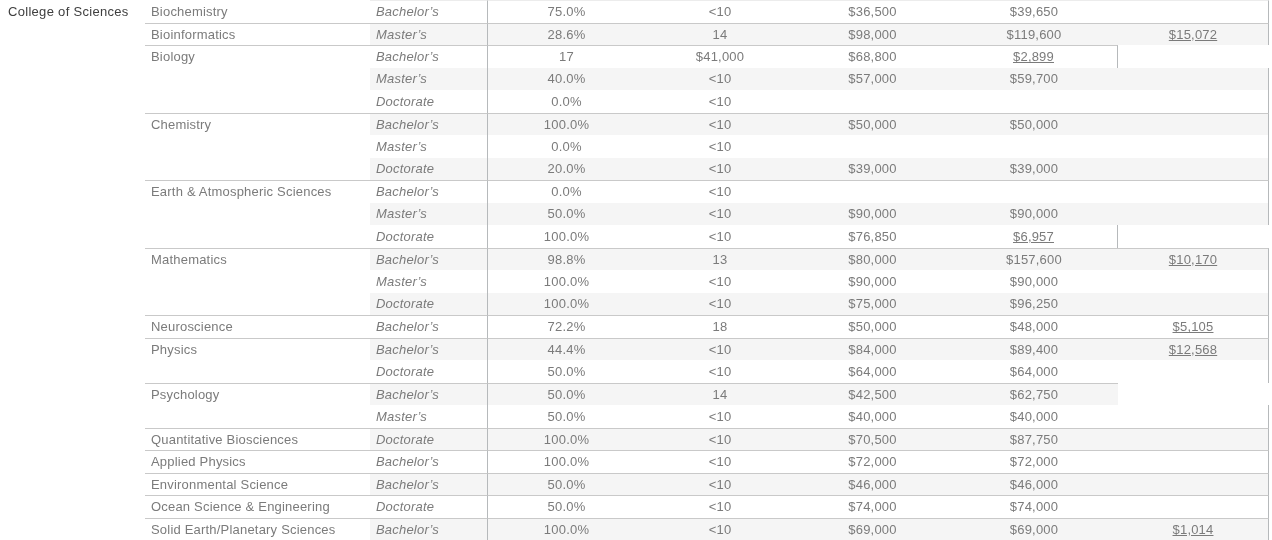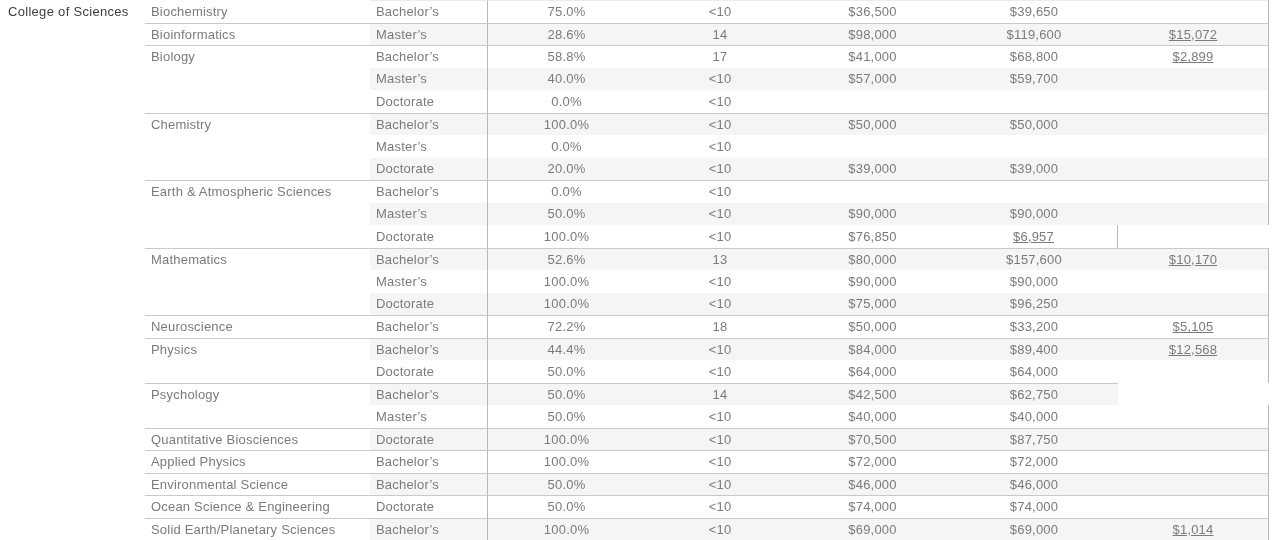--- a/index.html
+++ b/index.html
@@ -22,21 +22,21 @@
     height:22.5px;
   }
   .cell{
     box-sizing:border-box;height:100%;
     display:flex;align-items:center;
     overflow:hidden;white-space:nowrap;
     letter-spacing:0.2px;
   }
   .c-college{padding-left:8px;color:var(--text-dark);letter-spacing:0.3px;}
   .c-dept{padding-left:6px;}
-  .c-degree{padding-left:6px;border-right:1px solid var(--divider-line);}
+  .c-degree{padding-left:6px;border-right:1px solid var(--divider-line);font-style:italic;}
   .c-num{justify-content:center;padding:0;}
   .c-last{border-right:1px solid var(--divider-line);text-decoration:underline;}
   .band .c-degree,.band .c-num{background:var(--row-band);}
   .group-start .cell:not(.c-college){border-top:1px solid var(--group-line);}
   .first-row .c-degree,.first-row .c-num{border-top:1px solid #ececec;}
 </style>
 </head>
 <body>
 
 <div class="crosstab">
@@ -57,21 +57,20 @@
       <div class="cell c-num">28.6%</div>
       <div class="cell c-num">14</div>
       <div class="cell c-num">$98,000</div>
       <div class="cell c-num">$119,600</div>
       <div class="cell c-num c-last">$15,072</div>
     </div>
     <div class="trow group-start">
       <div class="cell c-college"></div>
       <div class="cell c-dept">Biology</div>
       <div class="cell c-degree">Bachelor’s</div>
-      <div class="cell c-num">58.8%</div>
       <div class="cell c-num">17</div>
       <div class="cell c-num">$41,000</div>
       <div class="cell c-num">$68,800</div>
       <div class="cell c-num c-last">$2,899</div>
     </div>
     <div class="trow band">
       <div class="cell c-college"></div>
       <div class="cell c-dept"></div>
       <div class="cell c-degree">Master’s</div>
       <div class="cell c-num">40.0%</div>
@@ -146,21 +145,21 @@
       <div class="cell c-degree">Doctorate</div>
       <div class="cell c-num">100.0%</div>
       <div class="cell c-num">&lt;10</div>
       <div class="cell c-num">$76,850</div>
       <div class="cell c-num c-last">$6,957</div>
     </div>
     <div class="trow band group-start">
       <div class="cell c-college"></div>
       <div class="cell c-dept">Mathematics</div>
       <div class="cell c-degree">Bachelor’s</div>
-      <div class="cell c-num">52.6%</div>
+      <div class="cell c-num">98.8%</div>
       <div class="cell c-num">13</div>
       <div class="cell c-num">$80,000</div>
       <div class="cell c-num">$157,600</div>
       <div class="cell c-num c-last">$10,170</div>
     </div>
     <div class="trow">
       <div class="cell c-college"></div>
       <div class="cell c-dept"></div>
       <div class="cell c-degree">Master’s</div>
       <div class="cell c-num">100.0%</div>
@@ -179,21 +178,21 @@
       <div class="cell c-num">$96,250</div>
       <div class="cell c-num c-last"></div>
     </div>
     <div class="trow group-start">
       <div class="cell c-college"></div>
       <div class="cell c-dept">Neuroscience</div>
       <div class="cell c-degree">Bachelor’s</div>
       <div class="cell c-num">72.2%</div>
       <div class="cell c-num">18</div>
       <div class="cell c-num">$50,000</div>
-      <div class="cell c-num">$33,200</div>
+      <div class="cell c-num">$48,000</div>
       <div class="cell c-num c-last">$5,105</div>
     </div>
     <div class="trow band group-start">
       <div class="cell c-college"></div>
       <div class="cell c-dept">Physics</div>
       <div class="cell c-degree">Bachelor’s</div>
       <div class="cell c-num">44.4%</div>
       <div class="cell c-num">&lt;10</div>
       <div class="cell c-num">$84,000</div>
       <div class="cell c-num">$89,400</div>

